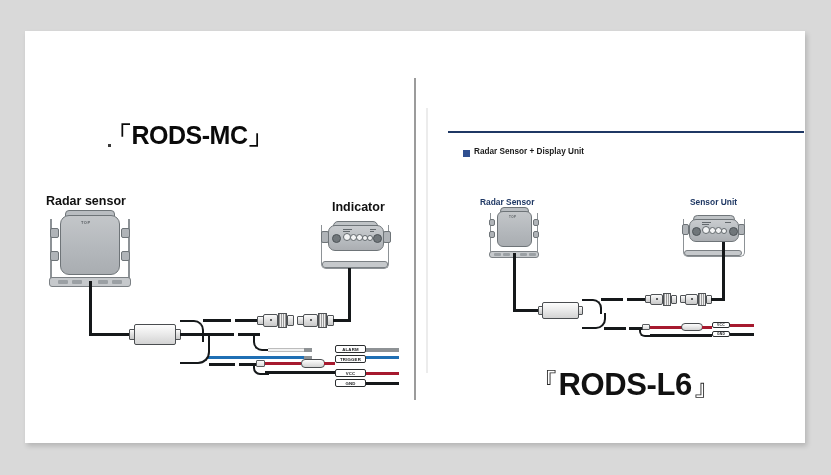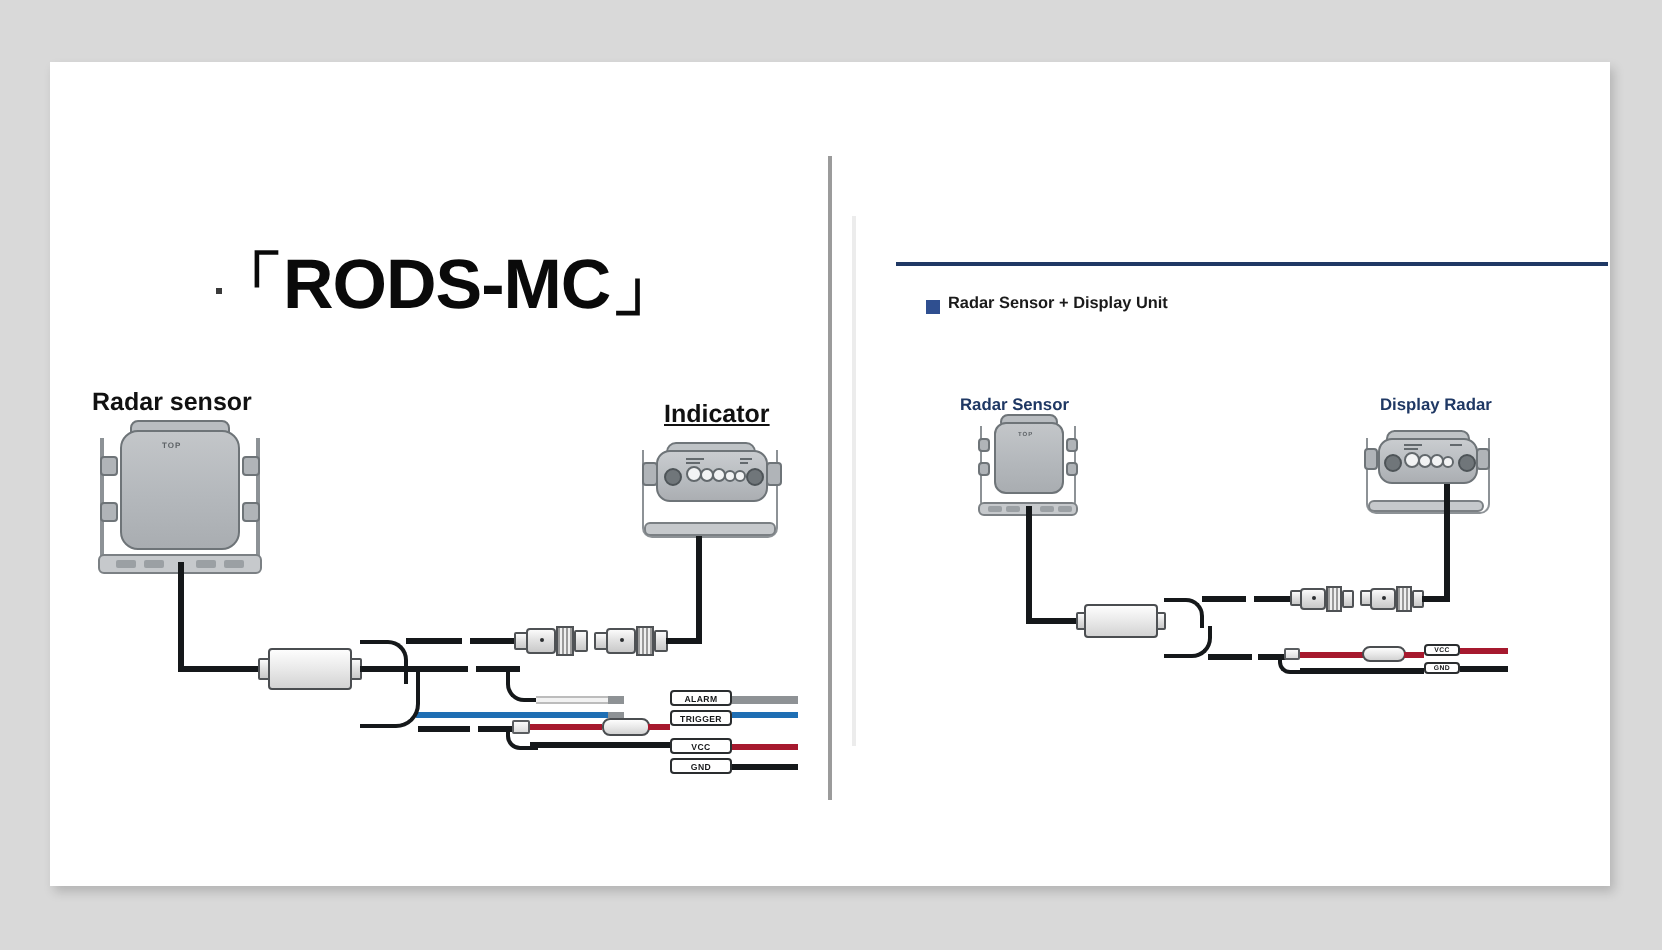--- a/index.html
+++ b/index.html
@@ -54,21 +54,21 @@
     left: 25px;
     top: 31px;
     width: 389px;
     height: 412px;
   }
 
   #rods-mc-title {
     position: absolute;
     left: 82px;
     top: 88px;
-    font-size: 35px;
+    font-size: 25px;
     font-weight: bold;
     letter-spacing: -0.5px;
     color: #0a0a0a;
     white-space: nowrap;
     font-family: "Liberation Sans", sans-serif;
   }
   #rods-mc-dot {
     position: absolute;
     left: 83px;
     top: 113px;
@@ -78,21 +78,21 @@
   }
 
   .dev-label {
     position: absolute;
     font-size: 12.5px;
     font-weight: bold;
     color: #111111;
     white-space: nowrap;
   }
   #label-radar-sensor { left: 21px; top: 163px; }
-  #label-indicator    { left: 307px; top: 169px; text-decoration: underline; }
+  #label-indicator    { left: 307px; top: 169px; }
 
   
   .radar-dev { position: absolute; }
   .radar-bracket {
     position: absolute;
     box-sizing: border-box;
     border: 2px solid #8d9296;
     border-top: none;
     border-radius: 0 0 6px 6px;
     background: transparent;
@@ -428,21 +428,21 @@
     <div class="vsep-dark" style="left:389px;top:47px;"></div>
     <div class="vsep-light" style="left:401px;top:77px;"></div>
 
     <div id="right-panel" style="left:407px;top:0;">
 
       <div id="rp-title-rule"></div>
       <div id="rp-bullet"></div>
       <div id="rp-bullet-label">Radar Sensor + Display Unit</div>
 
       <div class="rp-dev-label" id="rp-label-radar">Radar Sensor</div>
-      <div class="rp-dev-label" id="rp-label-display">Display Radar</div>
+      <div class="rp-dev-label" id="rp-label-display">Sensor Unit</div>
 
       <div>
         <div class="radar-bracket" style="left:58px;top:182px;width:48px;height:44px;border-width:1.5px;"></div>
         <div class="radar-cap" style="left:68px;top:176px;width:29px;height:6px;border-width:1.2px;"></div>
         <div class="radar-body" style="left:65px;top:180px;width:35px;height:36px;border-width:1.3px;border-radius:6px;"></div>
         <div class="radar-top-text" style="left:77px;top:184px;font-size:3px;">TOP</div>
         <div class="radar-ear" style="left:57px;top:188px;width:6px;height:7px;"></div>
         <div class="radar-ear" style="left:57px;top:200px;width:6px;height:7px;"></div>
         <div class="radar-ear" style="left:101px;top:188px;width:6px;height:7px;"></div>
         <div class="radar-ear" style="left:101px;top:200px;width:6px;height:7px;"></div>
@@ -502,16 +502,19 @@
       <div class="wire-curve" style="left:207px;top:297px;width:14px;height:9px;border-right:none;border-top:none;border-radius:0 0 0 6px;border-width:2.4px;"></div>
       <div class="inline-box" style="left:249px;top:292px;width:22px;height:8px;border-radius:4px;"></div>
       <div class="wire-red" style="left:270px;top:295px;width:10px;height:3px;"></div>
       <div class="wire" style="left:249px;top:303px;width:31px;height:2.8px;"></div>
 
       <div class="wire-tag" style="left:280px;top:291px;width:18px;font-size:3.4px;height:6px;line-height:5px;">VCC</div>
       <div class="wire-tag" style="left:280px;top:300px;width:18px;font-size:3.4px;height:6px;line-height:5px;">GND</div>
       <div class="wire-red" style="left:298px;top:293px;width:24px;height:3px;"></div>
       <div class="wire" style="left:298px;top:302px;width:24px;height:2.8px;"></div>
 
+      <div id="rods-l6-title">
+        <span class="corner-brk">『</span><span>RODS-L6</span><span class="corner-brk">』</span>
+      </div>
     </div>
 
   </div>
 </div>
 
 </body></html>

